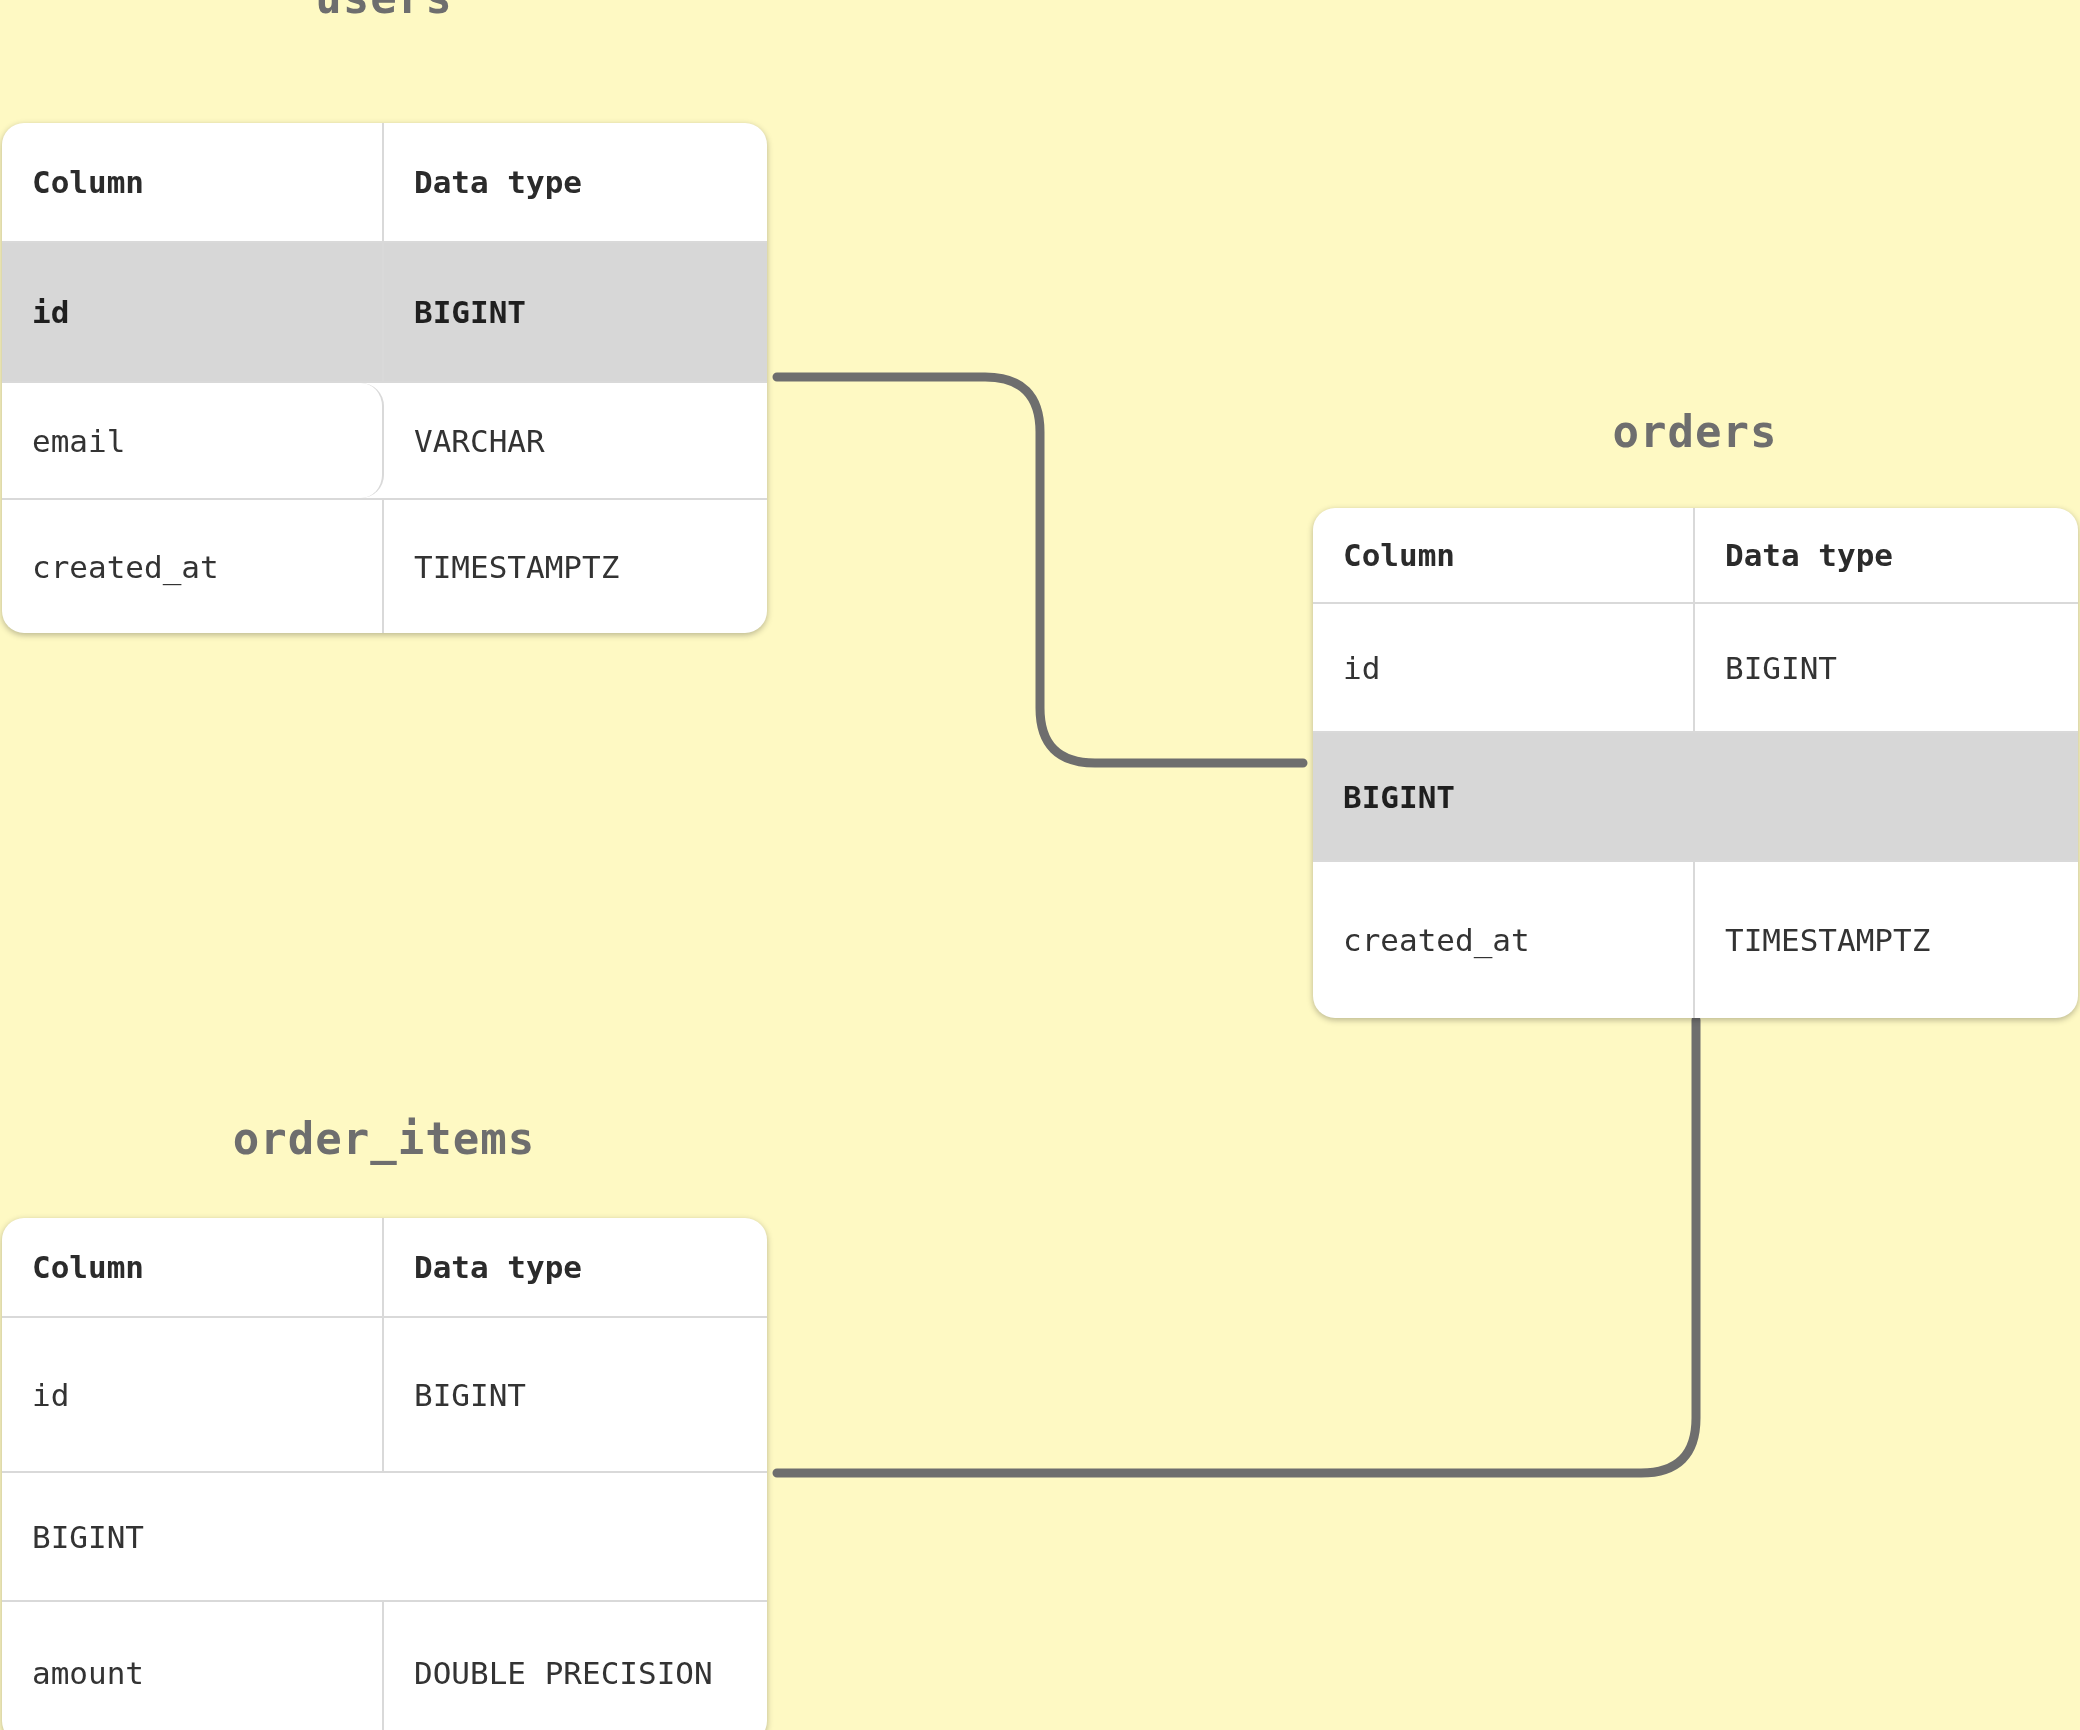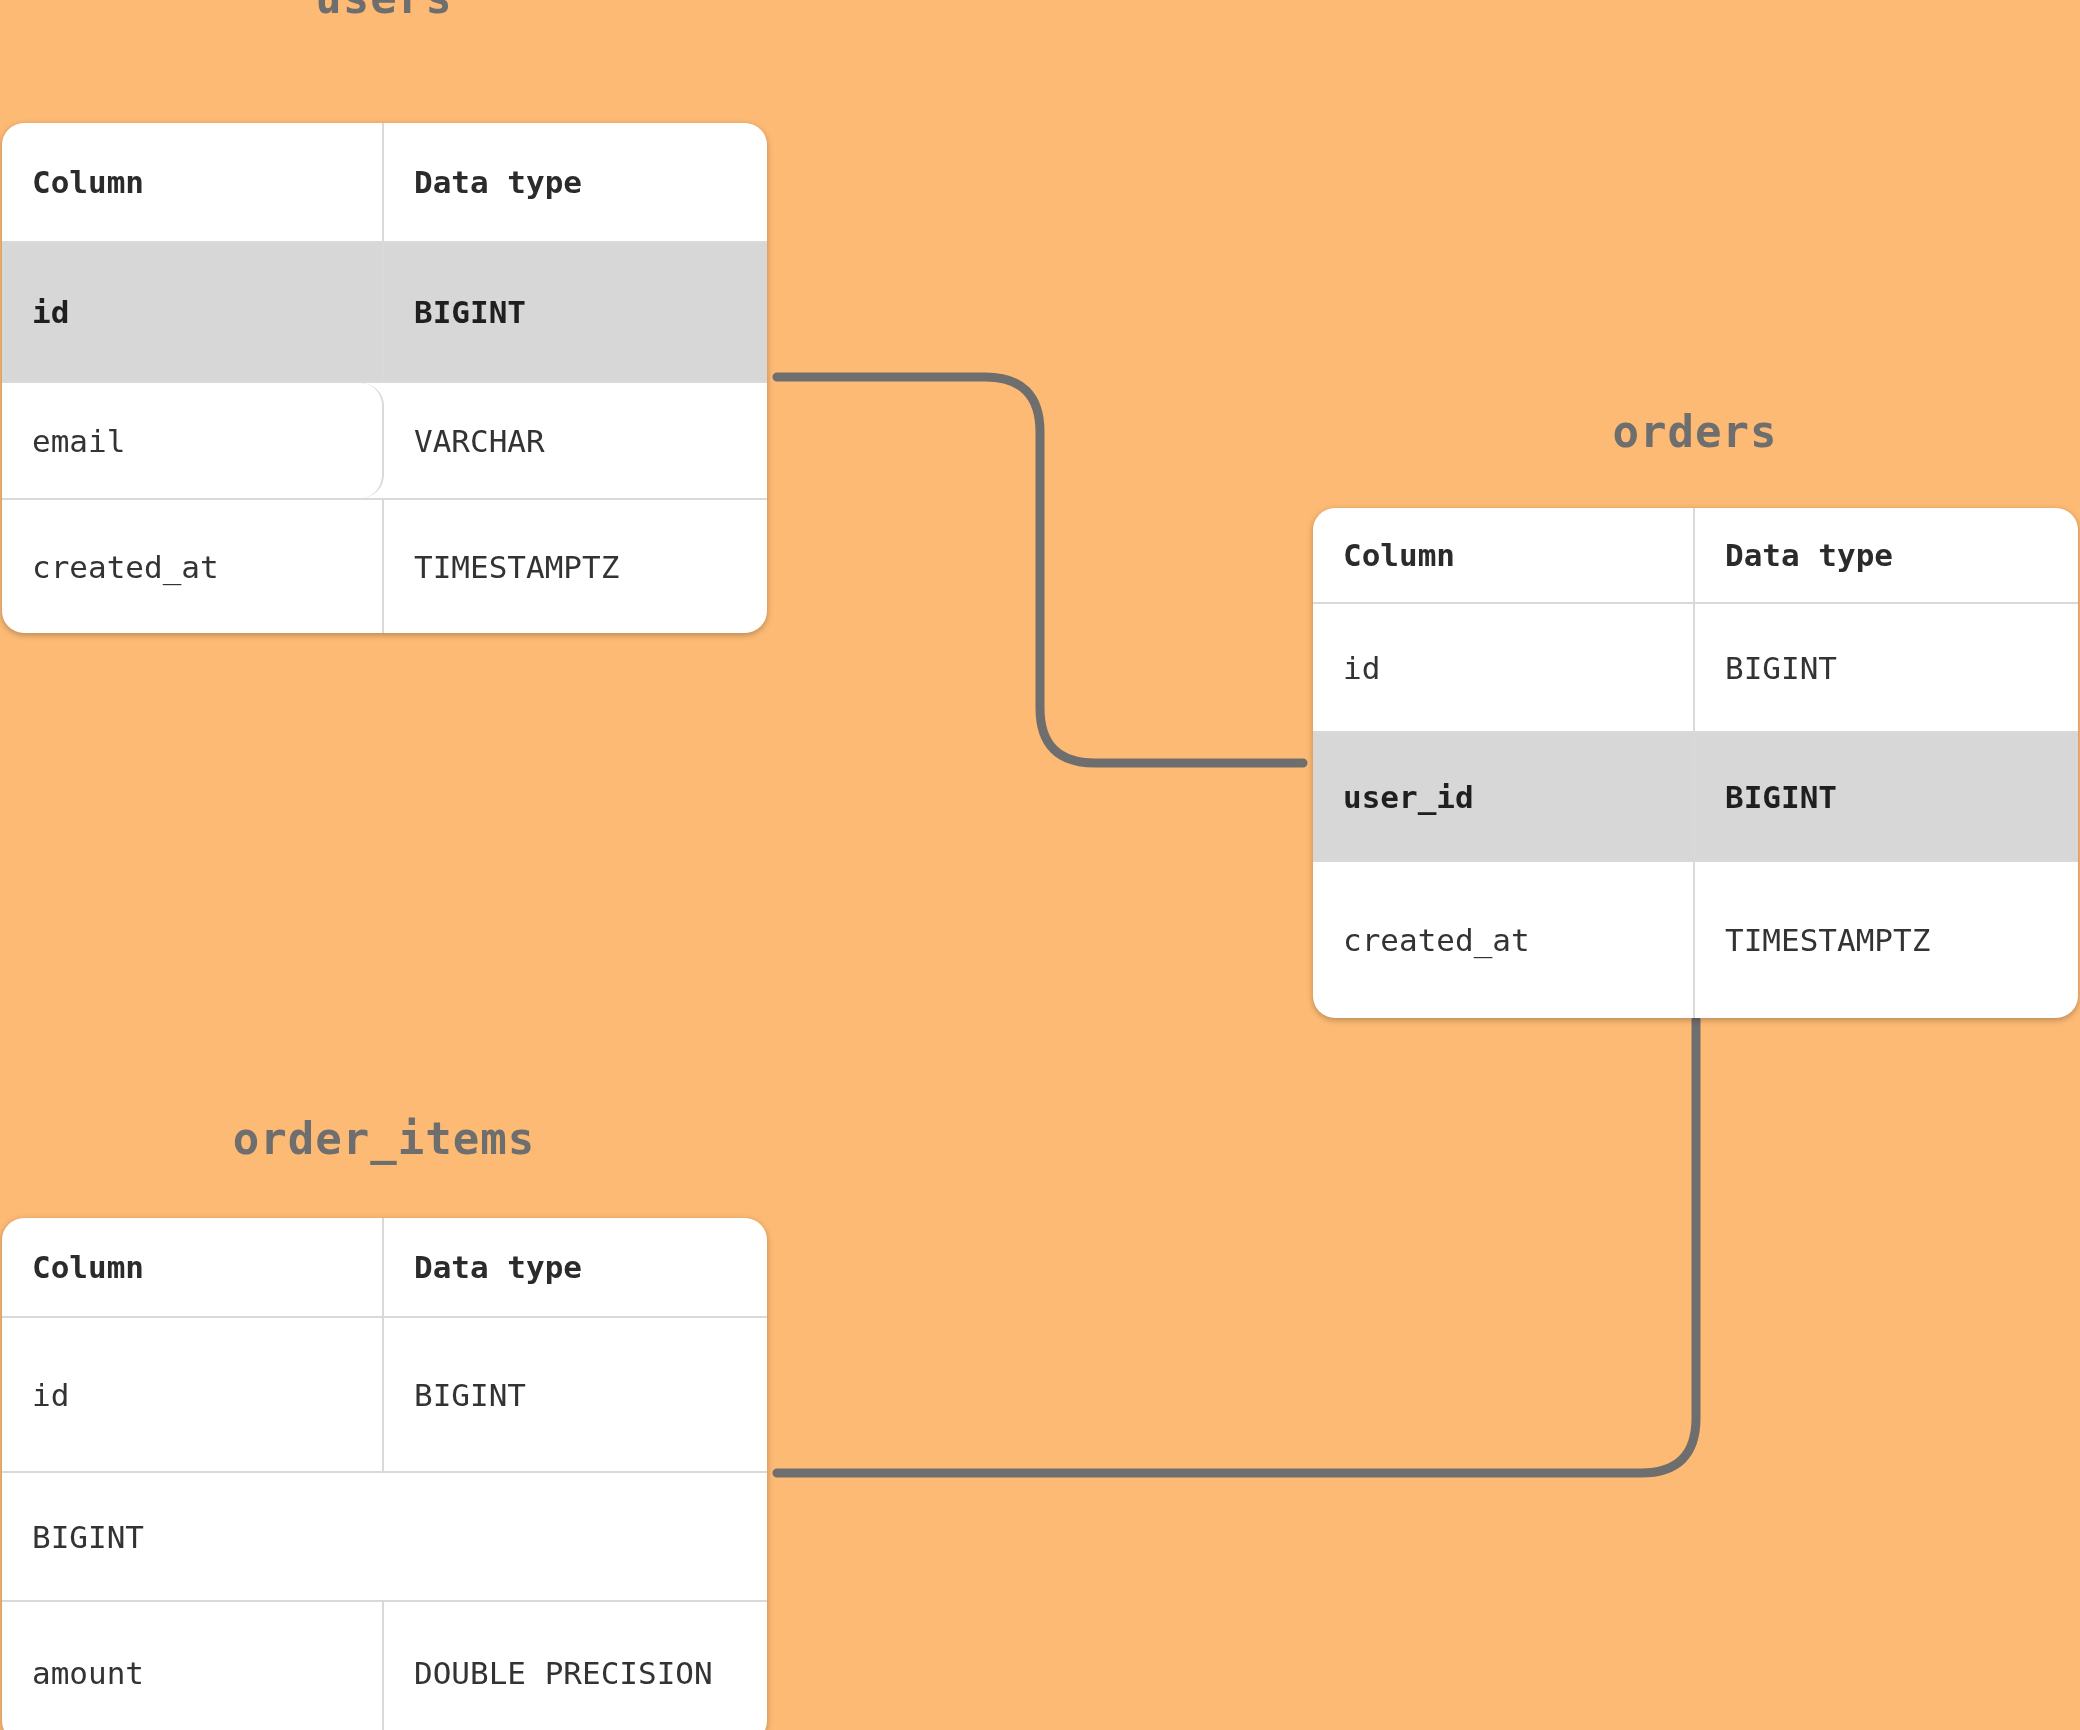--- a/index.html
+++ b/index.html
@@ -5,21 +5,21 @@
 <style>
   html, body {
     margin: 0;
     padding: 0;
     background: #000000;
   }
   #canvas {
     position: relative;
     width: 2080px;
     height: 1730px;
-    background: #fdba74;
+    background: #fef9c3;
     overflow: hidden;
     font-family: "DejaVu Sans Mono", "Liberation Mono", monospace;
   }
 
   
   #edges {
     position: absolute;
     left: 0;
     top: 0;
     width: 2080px;
@@ -114,21 +114,20 @@
   <div class="table-card" style="left:1313px; top:508px; width:765px; height:510px;">
     <div class="trow header" style="height:96px;">
       <div class="tcell col-name" style="width:382px;">Column</div>
       <div class="tcell col-type" style="width:383px;">Data type</div>
     </div>
     <div class="trow" style="height:129px;">
       <div class="tcell col-name" style="width:382px;">id</div>
       <div class="tcell col-type" style="width:383px;">BIGINT</div>
     </div>
     <div class="trow highlight" style="height:129px;">
-      <div class="tcell col-name" style="width:382px;">user_id</div>
       <div class="tcell col-type" style="width:383px;">BIGINT</div>
     </div>
     <div class="trow" style="height:156px;">
       <div class="tcell col-name" style="width:382px;">created_at</div>
       <div class="tcell col-type" style="width:383px;">TIMESTAMPTZ</div>
     </div>
   </div>
 
   <div class="table-title" style="left:384px; top:1113px;">order_items</div>
 

